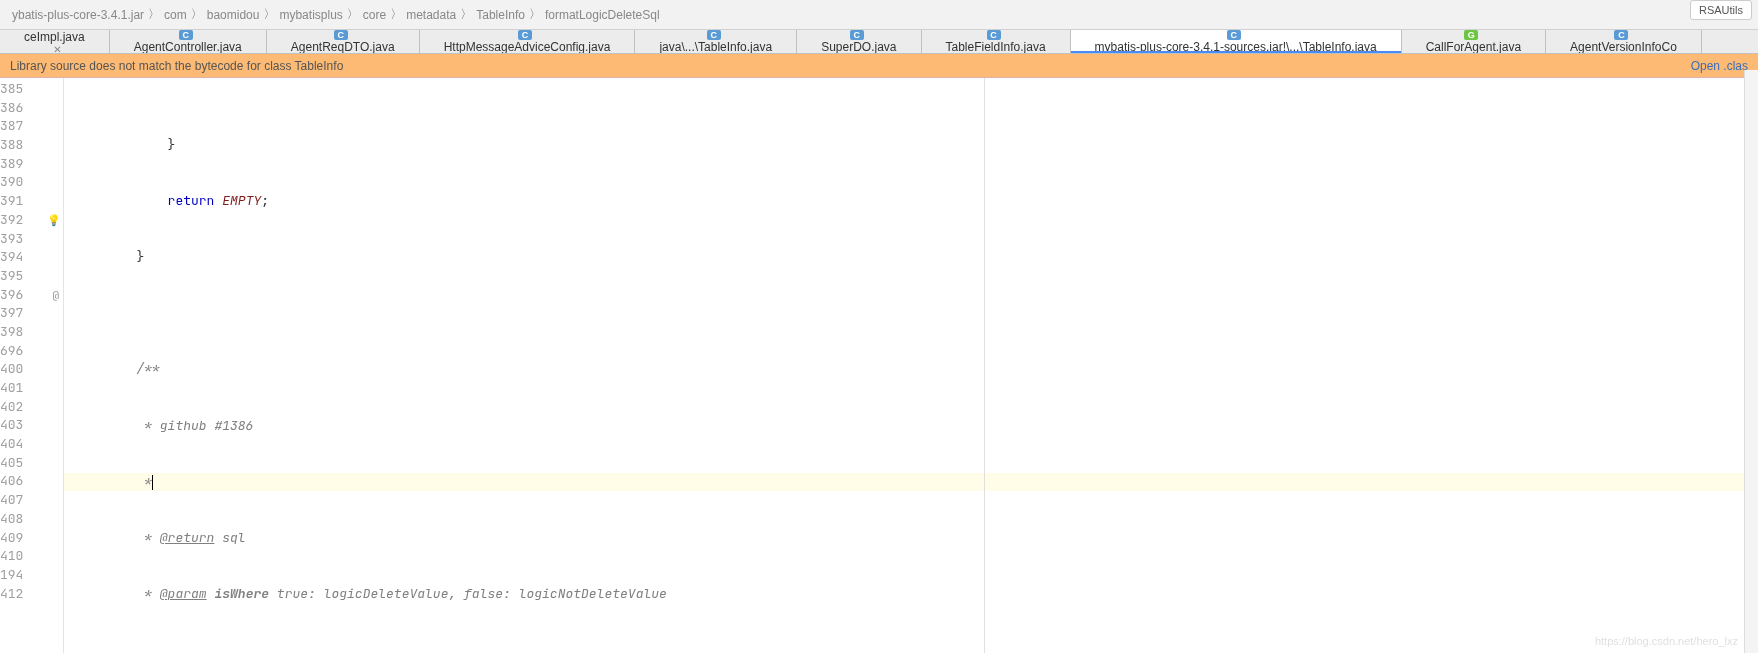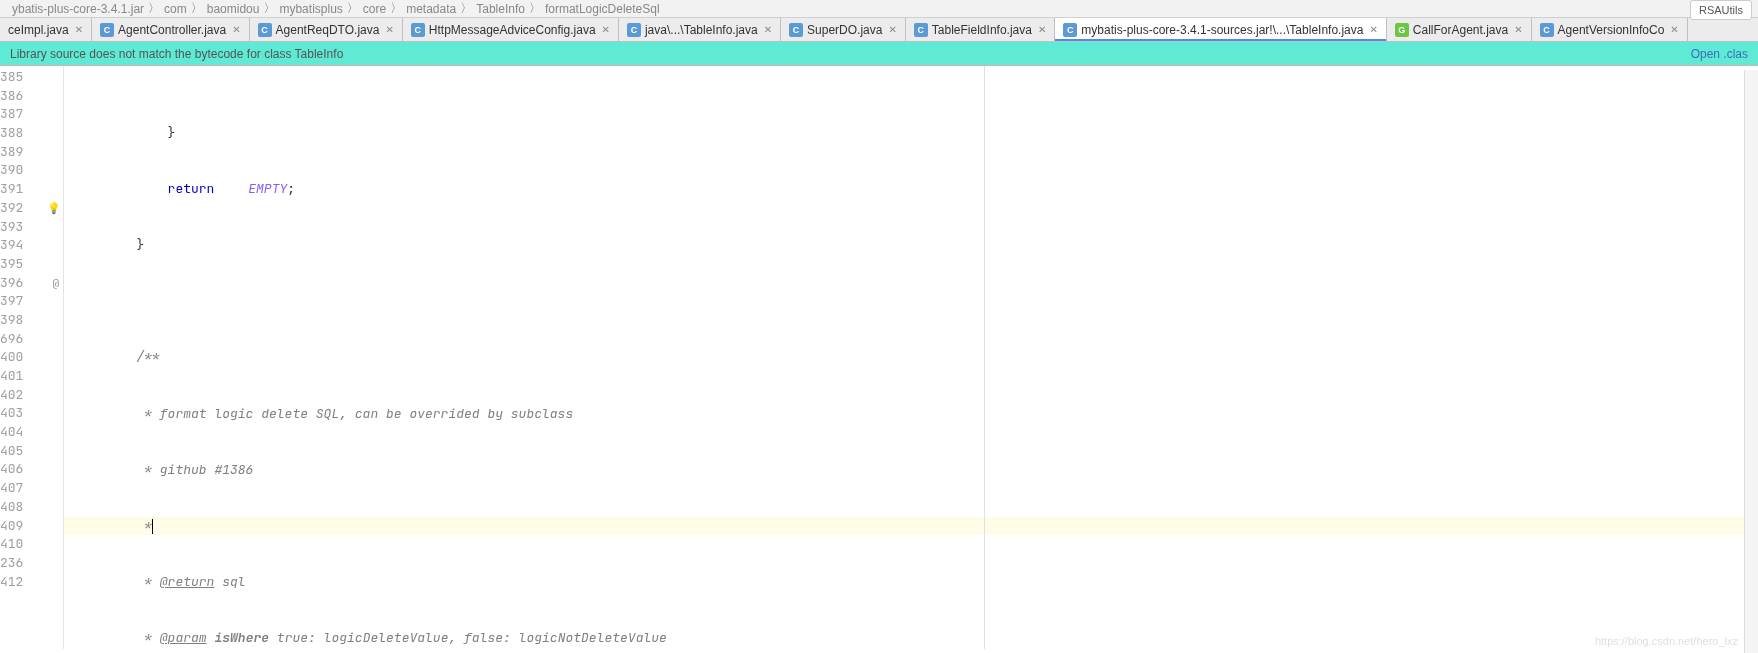--- a/index.html
+++ b/index.html
@@ -1,39 +1,39 @@
 <!DOCTYPE html>
 <html><head>
 <meta charset="utf-8">
 <style>
 * { margin: 0; padding: 0; box-sizing: border-box; }
 body { font-family: "Segoe UI", Arial, sans-serif; font-size: 12px; background: #fff; color: #333; overflow: hidden; width: 1758px; height: 653px; }
-.breadcrumb { height: 18px; background: #f2f2f2; border-bottom: 1px solid #d0d0d0; display: flex; align-items: center; padding: 0 8px; color: #666; }
+.breadcrumb { height: 30px; background: #f2f2f2; border-bottom: 1px solid #d0d0d0; display: flex; align-items: center; padding: 0 8px; color: #666; }
 .breadcrumb span { margin: 0 4px; color: #888; }
 .top-right-btn { position: absolute; right: 6px; top: 0; height: 20px; padding: 0 8px; background: #fff; border: 1px solid #ccc; border-radius: 3px; font-size: 11px; color: #555; display: flex; align-items: center; margin-left: 28px; }
 .tabs { height: 24px; background: #ececec; border-bottom: 1px solid #c0c0c0; display: flex; align-items: stretch; overflow: hidden; }
-.tab { display: flex; align-items: center; padding: 0 8px; border-right: 1px solid #c0c0c0; cursor: pointer; font-size: 12px; color: #333; white-space: nowrap; position: relative; }
+.tab { display: flex; align-items: center; padding: 0 24px; border-right: 1px solid #c0c0c0; cursor: pointer; font-size: 12px; color: #333; white-space: nowrap; position: relative; flex-direction: column; }
 .tab.active { background: #fff; }
 .tab.underline::after { content: ""; position: absolute; left: 0; right: 0; bottom: 0; height: 2px; background: #4a8af4; }
 .tab .ico { width: 14px; height: 14px; margin-right: 4px; display: flex; align-items: center; justify-content: center; border-radius: 2px; font-size: 9px; font-weight: bold; color: #fff; }
 .ico-c { background: #5b9bd5; }
 .ico-g { background: #6cc644; }
 .tab .close { margin-left: 6px; color: #888; font-size: 10px; }
-.banner { background: #5eead4; border-bottom: 1px solid #e0b0ae; height: 24px; display: flex; align-items: center; padding: 0 10px; color: #555; font-size: 12px; }
+.banner { background: #fdba74; border-bottom: 1px solid #e0b0ae; height: 24px; display: flex; align-items: center; padding: 0 10px; color: #555; font-size: 12px; }
 .banner .right-link { margin-left: auto; color: #3b6fb6; cursor: pointer; }
 .editor { display: flex; height: calc(653px - 22px - 24px - 24px); font-family: "JetBrains Mono","Consolas",monospace; font-size: 13px; line-height: 18.7px; position: relative; }
 .gutter { width: 64px; background: #fff; border-right: 1px solid #e4e4e4; color: #a0a0a0; padding-top: 2px; user-select: none; }
 .gutter .ln { height: 18.7px; padding-right: 22px; position: relative; }
 .gutter .at::before { content: "@"; position: absolute; right: 4px; color: #999; font-size: 11px; }
 .gutter .bulb::before { content: "💡"; position: absolute; right: 2px; font-size: 11px; }
 .code { flex: 1; padding-top: 2px; padding-left: 10px; white-space: pre; position: relative; }
 .code .row { height: 18.7px; }
 .code .caret-row { background: #fffde7; margin-left: -10px; padding-left: 10px; width: 100%; }
 .kw { color: #0000c0; }
-.sfld { color: #8b5cf6; font-style: italic; margin-left: 26px; }
+.sfld { color: #7f1d1d; font-style: italic; }
 .cmt { color: #808080; font-style: italic; }
 .doc-tag { color: #808080; font-style: italic; text-decoration: underline; }
 .doc-b { color: #808080; font-style: italic; font-weight: bold; }
 .vsep { position: absolute; top: 0; bottom: 0; width: 1px; background: #e0e0e0; left: 920px; }
 .scrollbar { position: absolute; right: 0; top: 70px; bottom: 0; width: 14px; background: #f4f4f4; border-left: 1px solid #ddd; }
 .watermark { position: absolute; right: 20px; bottom: 6px; color: #e0e0e0; font-size: 11px; font-family: Arial; }
 .caret { display: inline-block; width: 1px; height: 15px; background: #000; vertical-align: middle; }
 </style>
 </head>
 <body>
@@ -128,31 +128,30 @@
       <div class="ln">401</div>
       <div class="ln">402</div>
       <div class="ln">403</div>
       <div class="ln">404</div>
       <div class="ln">405</div>
       <div class="ln">406</div>
       <div class="ln">407</div>
       <div class="ln">408</div>
       <div class="ln">409</div>
       <div class="ln">410</div>
-      <div class="ln">236</div>
+      <div class="ln">194</div>
       <div class="ln">412</div>
     </div>
   <div class="code">
     <div class="vsep"></div>
     <div class="row"><span>            }</span></div>
     <div class="row"><span>            </span><span class="kw">return</span><span> </span><span class="sfld">EMPTY</span><span>;</span></div>
     <div class="row"><span>        }</span></div>
     <div class="row"><span></span></div>
     <div class="row"><span class="cmt">        /**</span></div>
-    <div class="row"><span class="cmt">         * format logic delete SQL, can be overrided by subclass</span></div>
     <div class="row"><span class="cmt">         * github #1386</span></div>
     <div class="row caret-row"><span class="cmt">         *</span><span class="caret"></span></div>
     <div class="row"><span class="cmt">         * </span><span class="doc-tag">@return</span><span class="cmt"> sql</span></div>
     <div class="row"><span class="cmt">         * </span><span class="doc-tag">@param</span><span class="cmt"> </span><span class="doc-b">isWhere</span><span class="cmt"> true: logicDeleteValue, false: logicNotDeleteValue</span></div>
     
     
     
     
     
     

